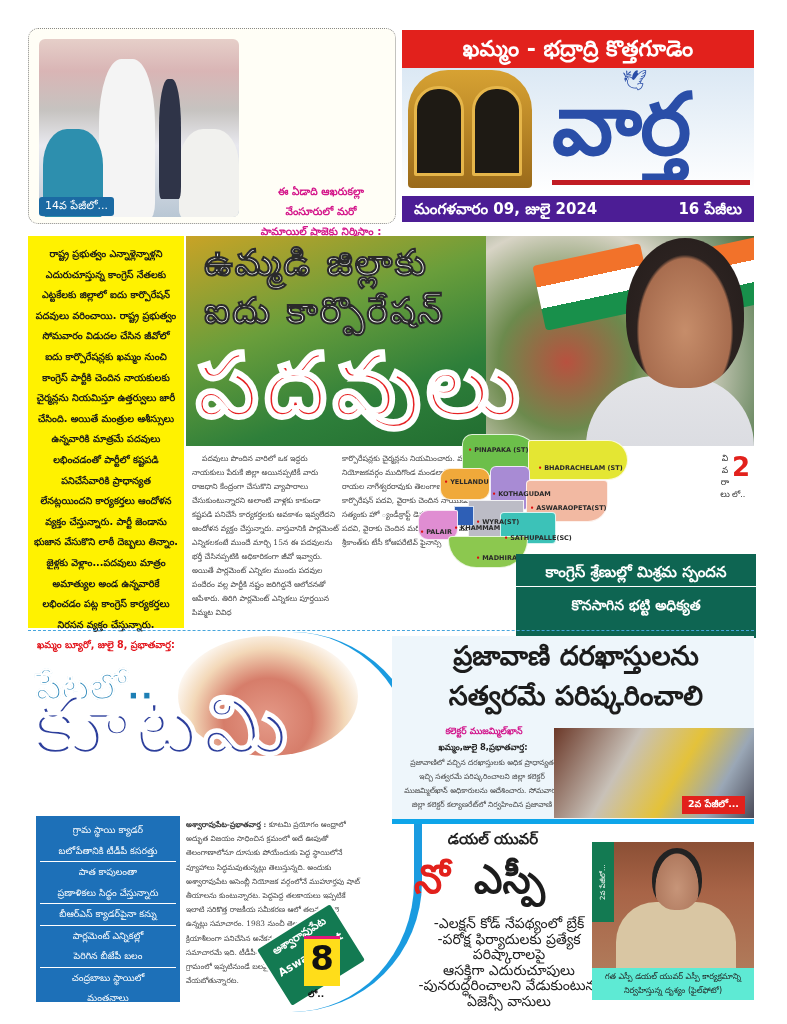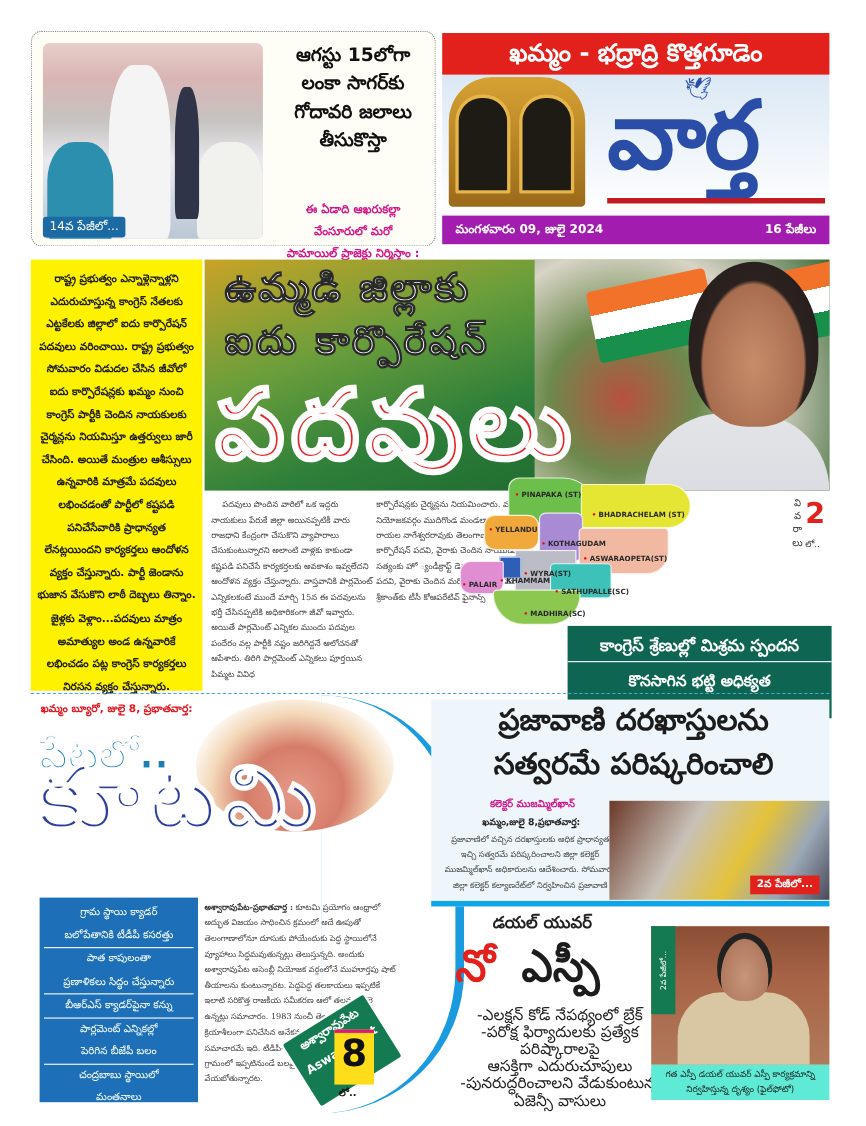--- a/index.html
+++ b/index.html
@@ -16,21 +16,21 @@
   #teaser-sub .minister { color: #c0106f; }
 
   
   #mast-top { left: 402px; top: 30px; width: 352px; height: 38px; background: #e2211c; color: #fff; font-size: 22px; font-weight: bold; text-align: center; line-height: 38px; }
   #mast-mid { left: 402px; top: 68px; width: 352px; height: 124px; background: linear-gradient(180deg,#dbe8f4 0%, #ffffff 100%); }
   #deity { left: 6px; top: 2px; width: 124px; height: 118px; background: linear-gradient(180deg,#d7a233,#9a6a1a); border-radius: 40px 40px 4px 4px; }
   .deity-niche { position: absolute; top: 16px; width: 50px; height: 90px; background: #1e1a14; border-radius: 24px 24px 2px 2px; border: 3px solid #e6b64a; }
   #logo-word { left: 150px; top: 6px; font-size: 86px; font-weight: bold; color: #2a4ea8; line-height: 100px; letter-spacing: -2px; }
   #logo-bird { left: 220px; top: 0px; font-size: 20px; color: #2a4ea8; }
   #logo-line { left: 150px; top: 112px; width: 198px; height: 5px; background: #c11c23; }
-  #mast-date-bar { left: 402px; top: 196px; width: 352px; height: 26px; background: #a21caf; color: #fff; font-size: 11px; font-weight: bold; line-height: 26px; padding: 0 12px; display: flex; justify-content: space-between; }
+  #mast-date-bar { left: 402px; top: 196px; width: 352px; height: 26px; background: #4c1d95; color: #fff; font-size: 15px; font-weight: bold; line-height: 26px; padding: 0 12px; display: flex; justify-content: space-between; }
 
   
   #lead-intro { left: 28px; top: 236px; width: 156px; height: 392px; background: #fff200; padding: 8px 6px; text-align: center; font-size: 9.6px; line-height: 20.6px; color: #1a1a1a; font-weight: bold; }
   #lead-intro .dateline { color: #e3161d; }
   #lead-banner { left: 186px; top: 236px; width: 568px; height: 210px; background: linear-gradient(160deg,#c9a326 0%,#6a9e3b 30%,#2e7f3a 55%,#1f6a2f 80%,#2a6f30 100%); overflow: hidden; }
   #crowd { left: 300px; top: 0px; width: 268px; height: 210px; background: radial-gradient(circle at 30% 60%, #b8513f 0%, #6c8a4d 30%, #d8d4c6 60%, #3f6b3a 100%); }
   #cm-head { left: 440px; top: 2px; width: 118px; height: 150px; background: radial-gradient(ellipse at 50% 62%, #c68d6a 0%, #a86d4f 55%, #2b2220 58%, #231c1a 100%); border-radius: 50% 50% 45% 45%; }
   #cm-shirt { left: 400px; top: 140px; width: 168px; height: 240px; background: linear-gradient(180deg,#e3e4e8,#c9cbd2); border-radius: 70px 70px 0 0; }
   .flag { position: absolute; width: 110px; height: 66px; transform: rotate(-12deg); border-radius: 4px; background: linear-gradient(180deg,#f2722a 0 33%,#ffffff 33% 66%,#18904b 66% 100%); }
   #head-l1 { left: 18px; top: 6px; font-size: 36px; font-weight: bold; color: #fff; -webkit-text-stroke: 1px #2a2a2a; letter-spacing: 2px; }
@@ -44,21 +44,21 @@
   #map { left: 418px; top: 420px; width: 210px; height: 150px; }
   .region { position: absolute; border: 1px solid rgba(255,255,255,0.8); }
   .region-label { position: absolute; font-size: 6.5px; font-weight: bold; color: #2a2a2a; white-space: nowrap; }
   .region-label::before { content: "•"; color: #d11; margin-right: 2px; }
 
   #jump-2 { left: 720px; top: 452px; width: 30px; height: 60px; }
   #jump-2-letters { left: 0; top: 0; font-size: 9px; width: 10px; line-height: 12px; text-align: center; color: #333; }
   #jump-2-num { left: 12px; top: 0px; font-size: 26px; font-weight: bold; color: #e2211c; line-height: 30px; }
   #jump-2-lo { left: 12px; top: 38px; font-size: 8px; color: #333; }
 
-  #congress-box { left: 516px; top: 569px; width: 240px; height: 84px; background: #0e6552; color: #fff; text-align: center; }
+  #congress-box { left: 516px; top: 554px; width: 240px; height: 84px; background: #0e6552; color: #fff; text-align: center; }
   #congress-l1 { left: 0; top: 4px; width: 240px; font-size: 15px; font-weight: bold; line-height: 28px; border-bottom: 1px solid #fff; }
   #congress-l2 { left: 0; top: 36px; width: 240px; font-size: 14px; font-weight: bold; line-height: 30px; }
 
   .dash-sep { position: absolute; height: 0; border-top: 1.5px dashed #46a5dd; }
 
   
   #kutami { left: 28px; top: 636px; width: 368px; height: 370px; }
   #kutami-arc { left: 264px; top: -4px; width: 130px; height: 380px; border-right: 8px solid #1a9be0; border-radius: 0 200px 200px 0; }
   #handshake { left: 150px; top: 0px; width: 180px; height: 120px; background: radial-gradient(ellipse at 50% 70%, #e59a88 0%, #d67d6a 35%, #f3d8b8 60%, #fff 80%); border-radius: 50%; }
   #petalo { left: 8px; top: 2px; font-size: 36px; font-weight: bold; color: #1d7fb5; margin-top: 28px; -webkit-text-stroke: 1px #ffffff; }
@@ -99,26 +99,20 @@
 <body>
 
 <div id="teaser" class="abs">
   <div id="teaser-photo" class="abs">
     <div class="teaser-person" style="left:60px;top:20px;width:56px;height:160px;background:#f4f4f4;"></div>
     <div class="teaser-person" style="left:4px;top:90px;width:60px;height:90px;background:#2d8fae;"></div>
     <div class="teaser-person" style="left:140px;top:90px;width:60px;height:90px;background:#f1f1ee;"></div>
     <div class="teaser-person" style="left:120px;top:40px;width:22px;height:120px;background:#2f3448;"></div>
   </div>
   <div id="teaser-jump" class="abs">14వ పేజీలో...</div>
-  <div id="teaser-head" class="abs">
-    <div>ఆగస్టు 15లోగా</div>
-    <div>లంకా సాగర్‌కు</div>
-    <div>గోదావరి జలాలు</div>
-    <div>తీసుకొస్తా</div>
-  </div>
   <div id="teaser-sub" class="abs">
     <div>ఈ ఏడాది ఆఖరుకల్లా</div>
     <div>వేంసూరులో మరో</div>
     <div>పామాయిల్ ప్రాజెక్టు నిర్మిస్తాం :</div>
     <div class="minister">మంత్రి తుమ్మల</div>
   </div>
 </div>
 
 <div id="mast-top" class="abs">ఖమ్మం - భద్రాద్రి కొత్తగూడెం</div>
 <div id="mast-mid" class="abs">

